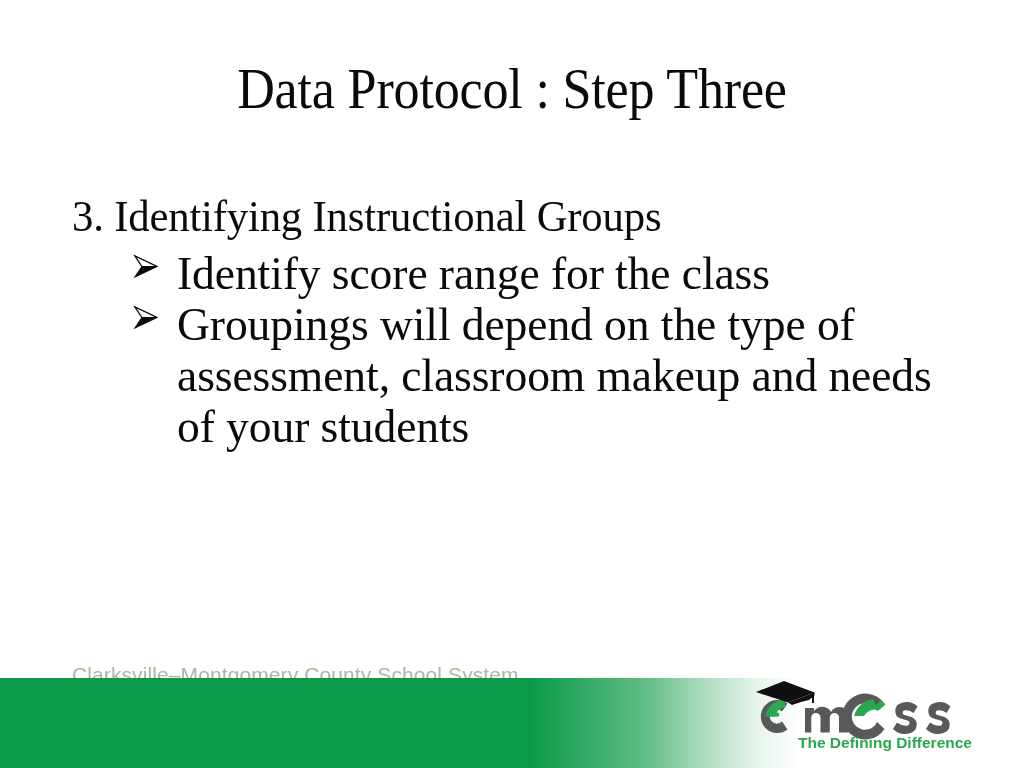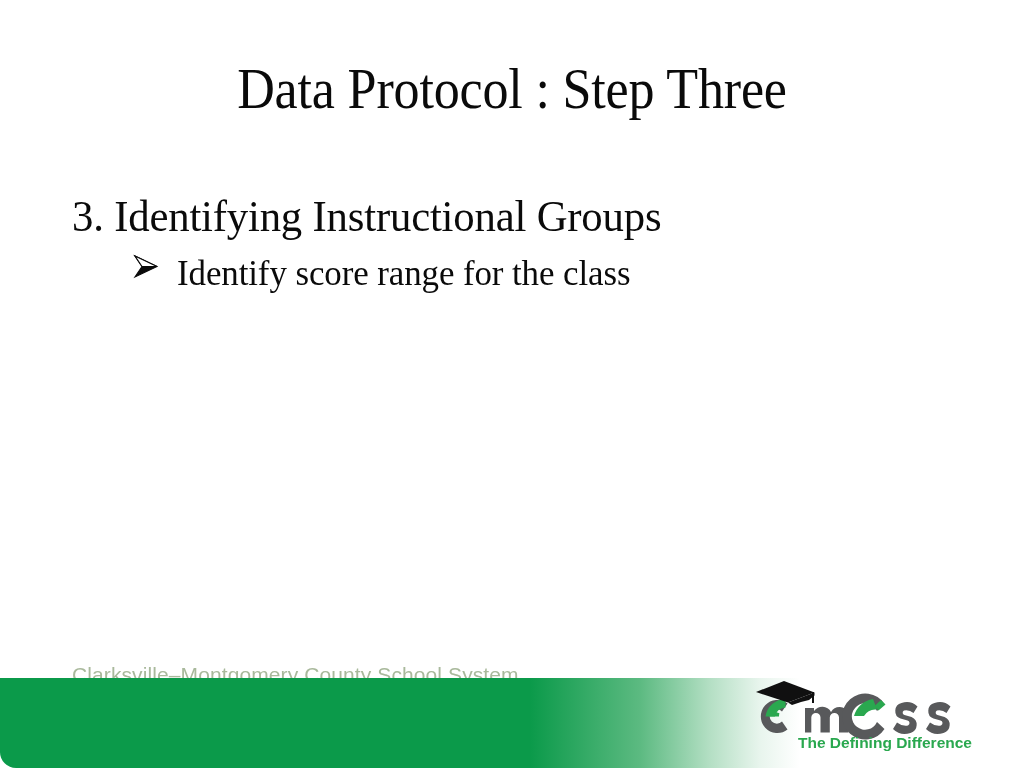--- a/index.html
+++ b/index.html
@@ -10,21 +10,20 @@
   }
   body {
     font-family: "Liberation Serif", "DejaVu Serif", serif;
   }
   #slide {
     position: relative;
     width: 1024px;
     height: 768px;
     background: #ffffff;
     overflow: hidden;
-    border-radius: 16px;
   }
 
   
   #slide-title {
     position: absolute;
     left: 0;
     top: 58px;
     width: 1024px;
     text-align: center;
     font-family: "Liberation Serif", "DejaVu Serif", serif;
@@ -58,21 +57,21 @@
   }
   .bullet-list {
     list-style: none;
     margin: 0;
     padding: 0;
   }
   .bullet-item {
     position: relative;
     padding-left: 105px;
     font-family: "Liberation Serif", "DejaVu Serif", serif;
-    font-size: 36px;
+    font-size: 47px;
     line-height: 51px;
     color: #0a0a0a;
     letter-spacing: -0.1px;
     margin: 0 0 0 0;
     max-width: 790px;
   }
   .bullet-item .marker {
     position: absolute;
     left: 58px;
     top: 1px;
@@ -152,20 +151,29 @@
         <span class="marker">
           <svg viewBox="0 0 34 34" xmlns="http://www.w3.org/2000/svg">
             <path d="M5 7 L27 17.5 L5 28 L12 17.5 Z" fill="#0a0a0a" stroke="#0a0a0a" stroke-width="1.1" stroke-linejoin="miter"></path>
             <path d="M5 7 L27 17.5 L12 17.5 Z" fill="#ffffff" stroke="#0a0a0a" stroke-width="1.1"></path>
           </svg>
         </span>
         <span class="bullet-text">Identify score range for the class</span>
       </li>
 
 
+      <li class="bullet-item">
+        <span class="marker">
+          <svg viewBox="0 0 34 34" xmlns="http://www.w3.org/2000/svg">
+            <path d="M5 7 L27 17.5 L5 28 L12 17.5 Z" fill="#0a0a0a" stroke="#0a0a0a" stroke-width="1.1" stroke-linejoin="miter"></path>
+            <path d="M5 7 L27 17.5 L12 17.5 Z" fill="#ffffff" stroke="#0a0a0a" stroke-width="1.1"></path>
+          </svg>
+        </span>
+        <span class="bullet-text">Groupings will depend on the type of assessment, classroom makeup and needs of your students</span>
+      </li>
 
     </ul>
   </div>
 
   <div id="footer-caption">Clarksville–Montgomery County School System</div>
 
   <div id="green-band"></div>
 
   <div id="logo">
     <svg viewBox="0 0 231 78" xmlns="http://www.w3.org/2000/svg">

